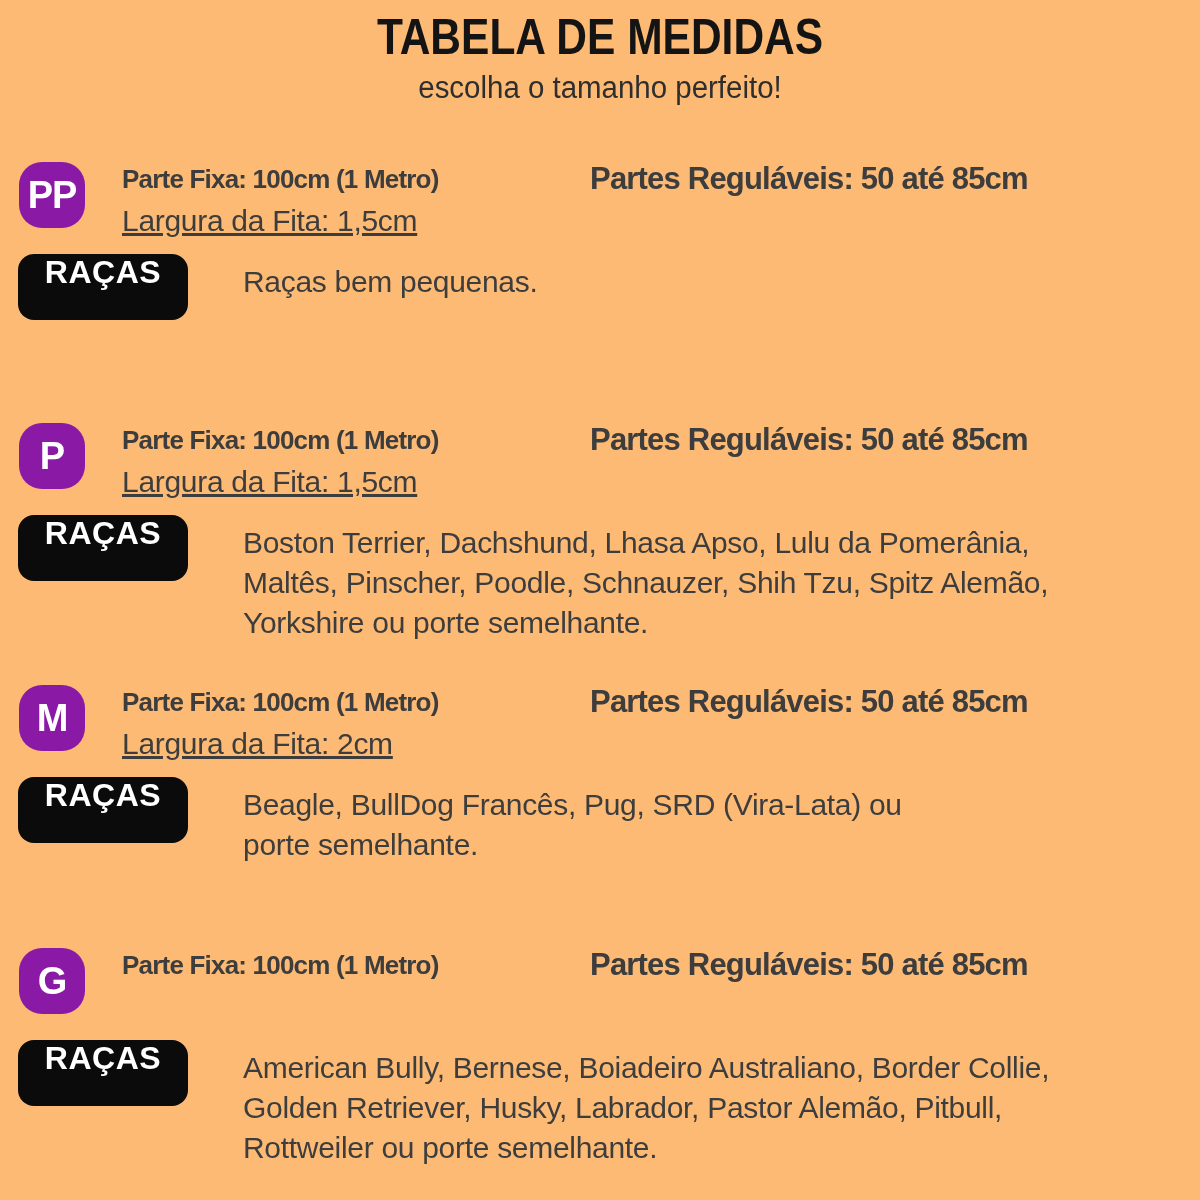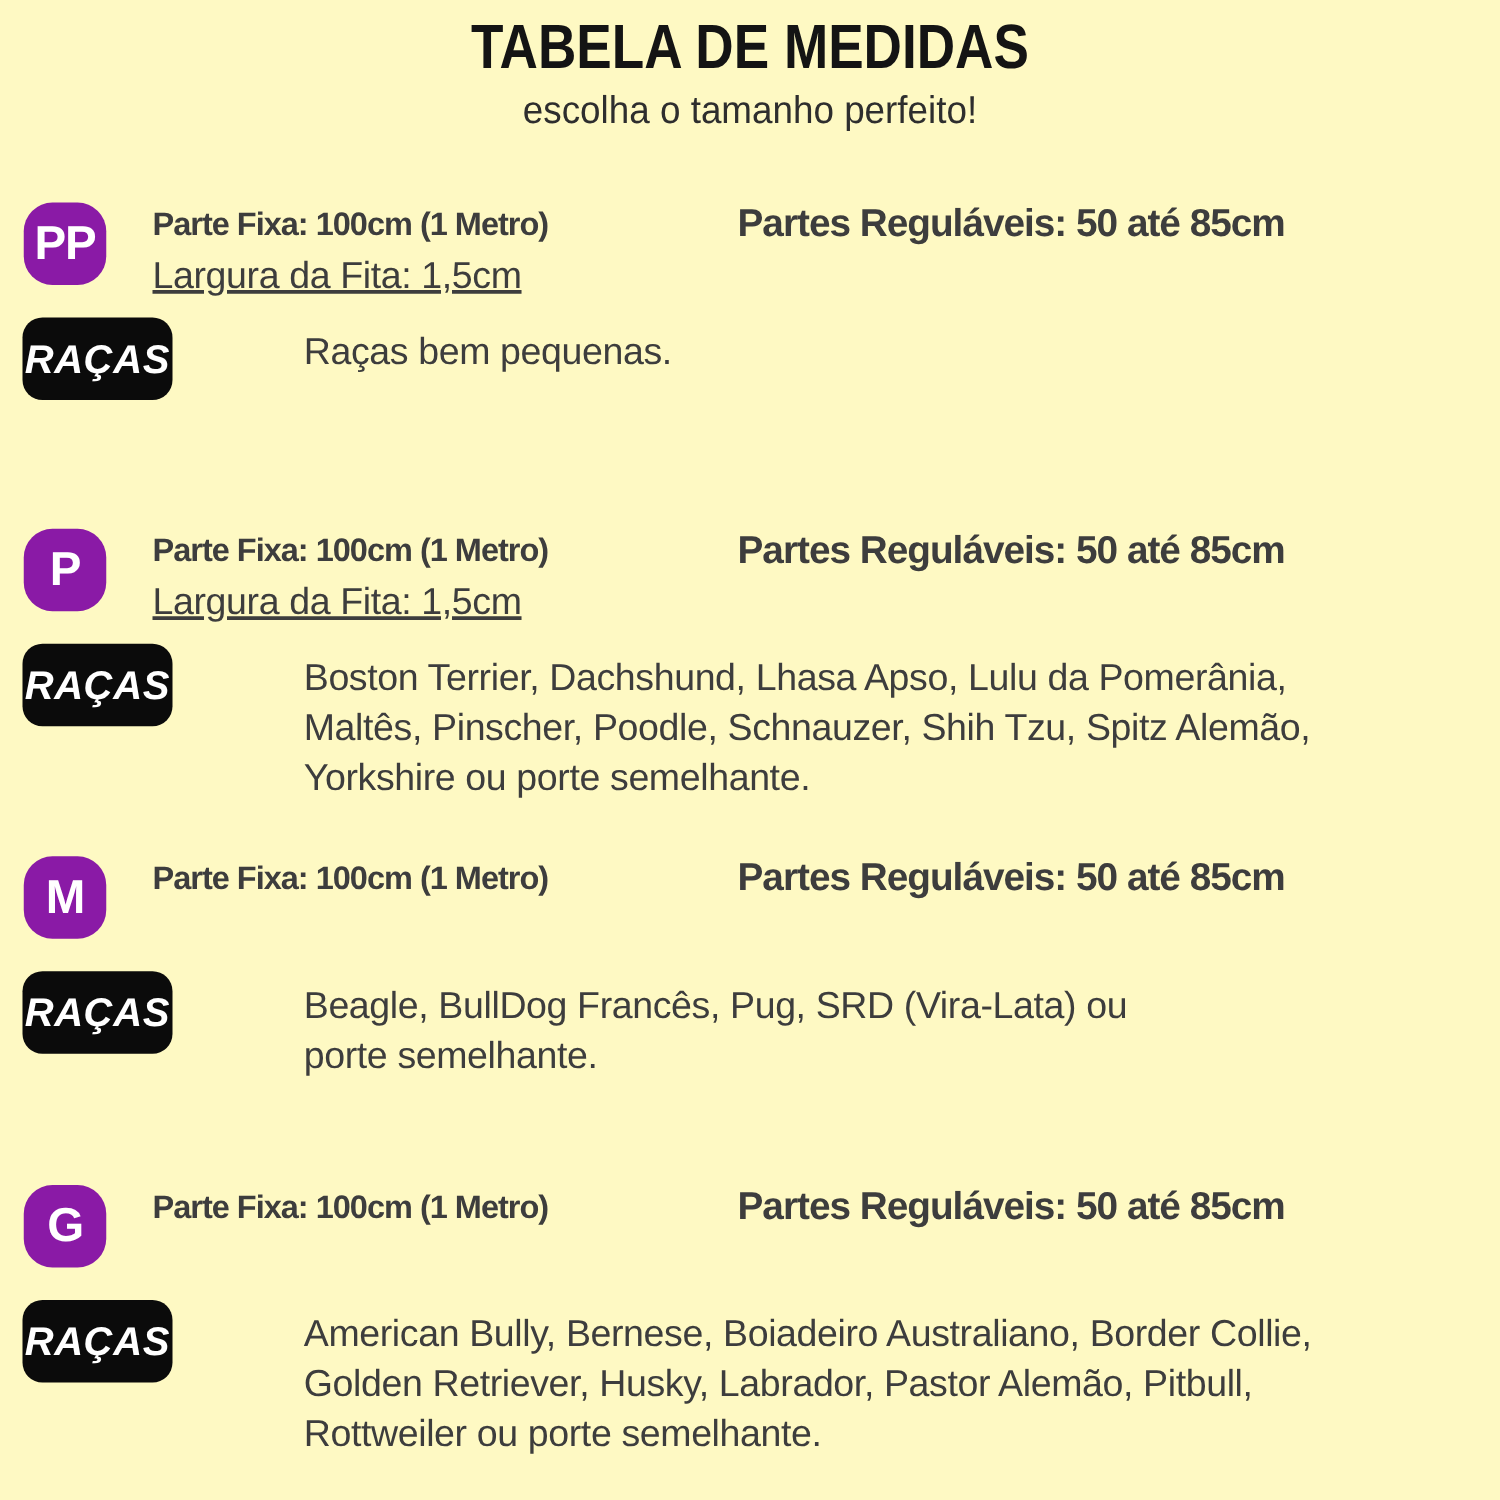--- a/index.html
+++ b/index.html
@@ -8,21 +8,21 @@
     --text: #3D3D3D;
     --title: #141414;
   }
   * { margin: 0; padding: 0; box-sizing: border-box; }
   html, body { background: #ffffff; }
   body { font-family: "Liberation Sans", sans-serif; }
   .page {
     position: relative;
     width: 1200px;
     height: 1200px;
-    background: #fef9c3;
+    background: #fdba74;
     overflow: hidden;
   }
   .title {
     position: absolute;
     top: 12px;
     left: 0;
     width: 1200px;
     text-align: center;
     font-size: 50px;
     line-height: 50px;
@@ -94,32 +94,31 @@
     font-size: 31px;
     line-height: 42px;
     font-weight: bold;
     letter-spacing: -0.8px;
     white-space: nowrap;
   }
   .racas-badge {
     position: absolute;
     left: 18px;
     top: 92px;
-    width: 120px;
+    width: 170px;
     height: 66px;
     border-radius: 16px;
     background: var(--black);
     color: #ffffff;
     display: flex;
-    align-items: center;
+    align-items: flex-start;
     justify-content: center;
     font-weight: bold;
     font-size: 32px;
     letter-spacing: 0.5px;
-    font-style: italic;
   }
   .breeds {
     position: absolute;
     left: 197px;
     top: 100px;
     width: 1000px;
     font-size: 30px;
     line-height: 40px;
     letter-spacing: -0.3px;
     color: var(--text);
@@ -166,20 +165,21 @@
 Maltês, Pinscher, Poodle, Schnauzer, Shih Tzu, Spitz Alemão,
 Yorkshire ou porte semelhante.</div>
   </div>
 
   <div class="section" style="top:685px">
     <div class="size-badge">
       <span>M</span>
     </div>
     <div class="col-left">
       <div class="line-bold">Parte Fixa: 100cm (1 Metro)</div>
+      <div class="line-reg">Largura da Fita: 2cm</div>
     </div>
     <div class="col-right">Partes Reguláveis: 50 até 85cm</div>
     <div class="racas-badge">
       <span>RAÇAS</span>
     </div>
     <div class="breeds">Beagle, BullDog Francês, Pug, SRD (Vira-Lata) ou
 porte semelhante.</div>
   </div>
 
   <div class="section" style="top:948px">

